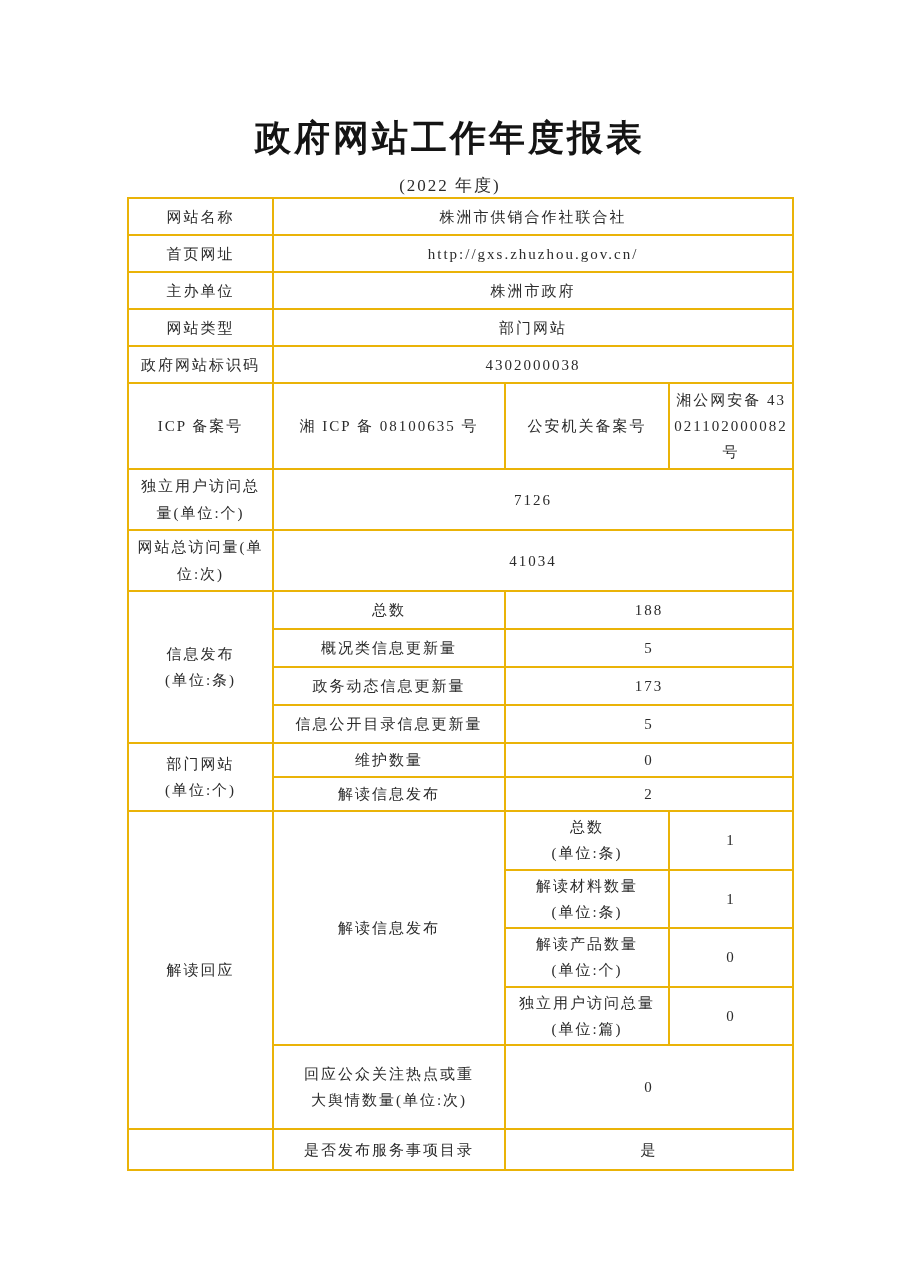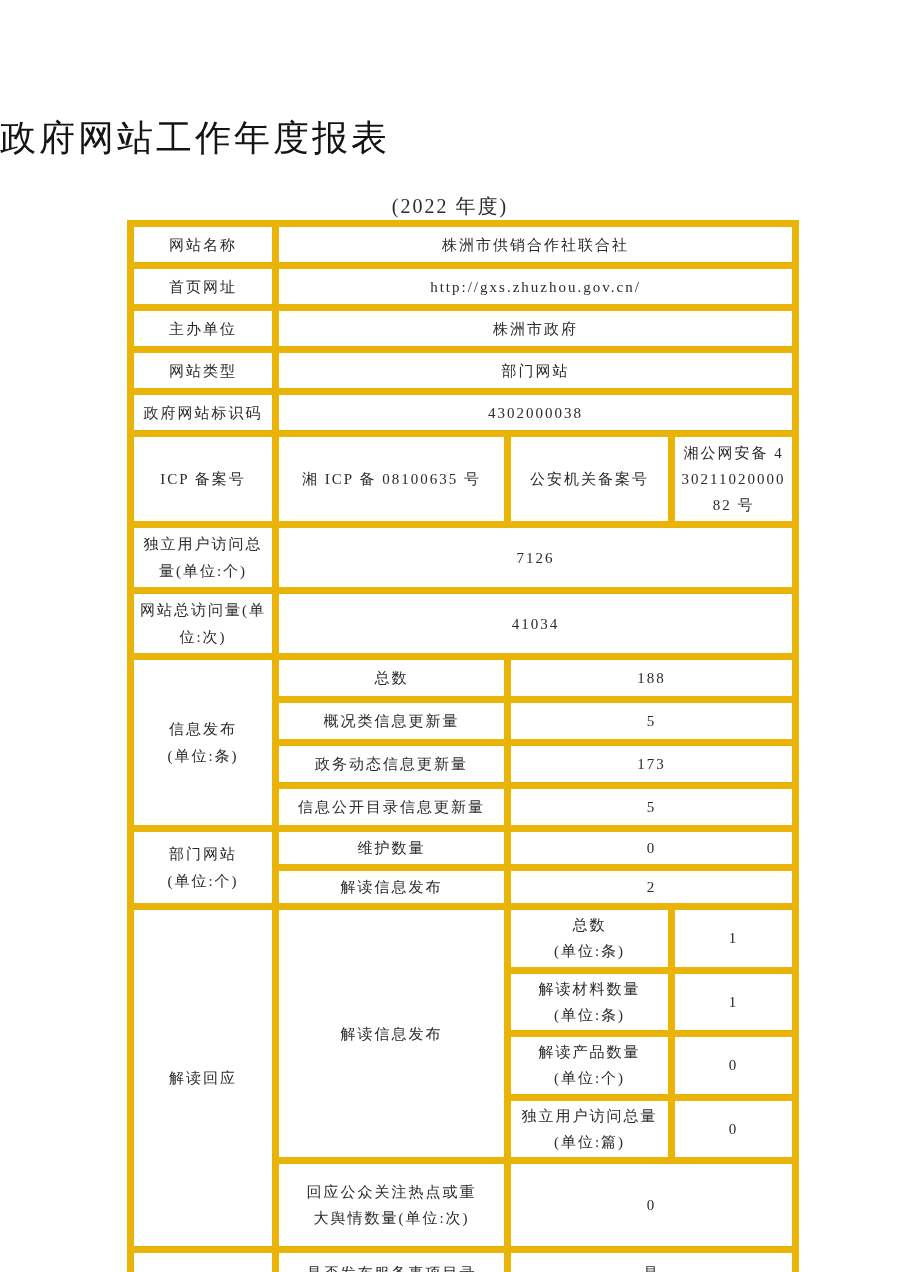--- a/index.html
+++ b/index.html
@@ -3,38 +3,38 @@
 <meta charset="utf-8">
 <style>
   html,body { margin:0; padding:0; }
   body {
     width:900px; height:1272px; background:#ffffff; color:#262626;
     font-family:"Liberation Serif","DejaVu Serif",serif;
     -webkit-font-smoothing:antialiased;
   }
   .page { position:relative; width:900px; height:1272px; overflow:hidden; }
   .doc-title {
-    margin:116px 0 0 0; text-align:left;
+    margin:116px 0 0 0; text-align:center;
     font-family:"Liberation Sans","DejaVu Sans",sans-serif;
-    font-weight:400; font-size:36px; letter-spacing:3px; color:#141414; line-height:1.2;
+    font-weight:700; font-size:36px; letter-spacing:3px; color:#141414; line-height:1.2;
   }
   .doc-subtitle {
-    margin-top:34px; text-align:center; font-size:20px; letter-spacing:2px; color:#2b2b2b;
+    margin-top:15px; text-align:center; font-size:17px; letter-spacing:2px; color:#2b2b2b;
   }
   .filing-unit {
     margin:60px 0 10px 128px;
     font-family:"Liberation Sans","DejaVu Sans",sans-serif;
     font-weight:700; font-size:17px; letter-spacing:1px; color:#1c1c1c;
   }
   table.report {
     border-collapse:collapse; table-layout:fixed;
     margin-left:127px; width:665px;
   }
   table.report td {
-    border:7px solid #eab308; text-align:center; vertical-align:middle;
+    border:2px solid #eab308; text-align:center; vertical-align:middle;
     font-size:15px; letter-spacing:2px; line-height:1.75;
     padding:2px 4px; color:#2b2b2b; overflow:hidden;
   }
   tr.h31 td { height:31px; }
   tr.h80 td { height:80px; }
   tr.h55 td { height:55px; }
   tr.h32 td { height:32px; }
   tr.h28 td { height:28px; }
   tr.h52 td { height:52px; }
   tr.h78 td { height:78px; }

